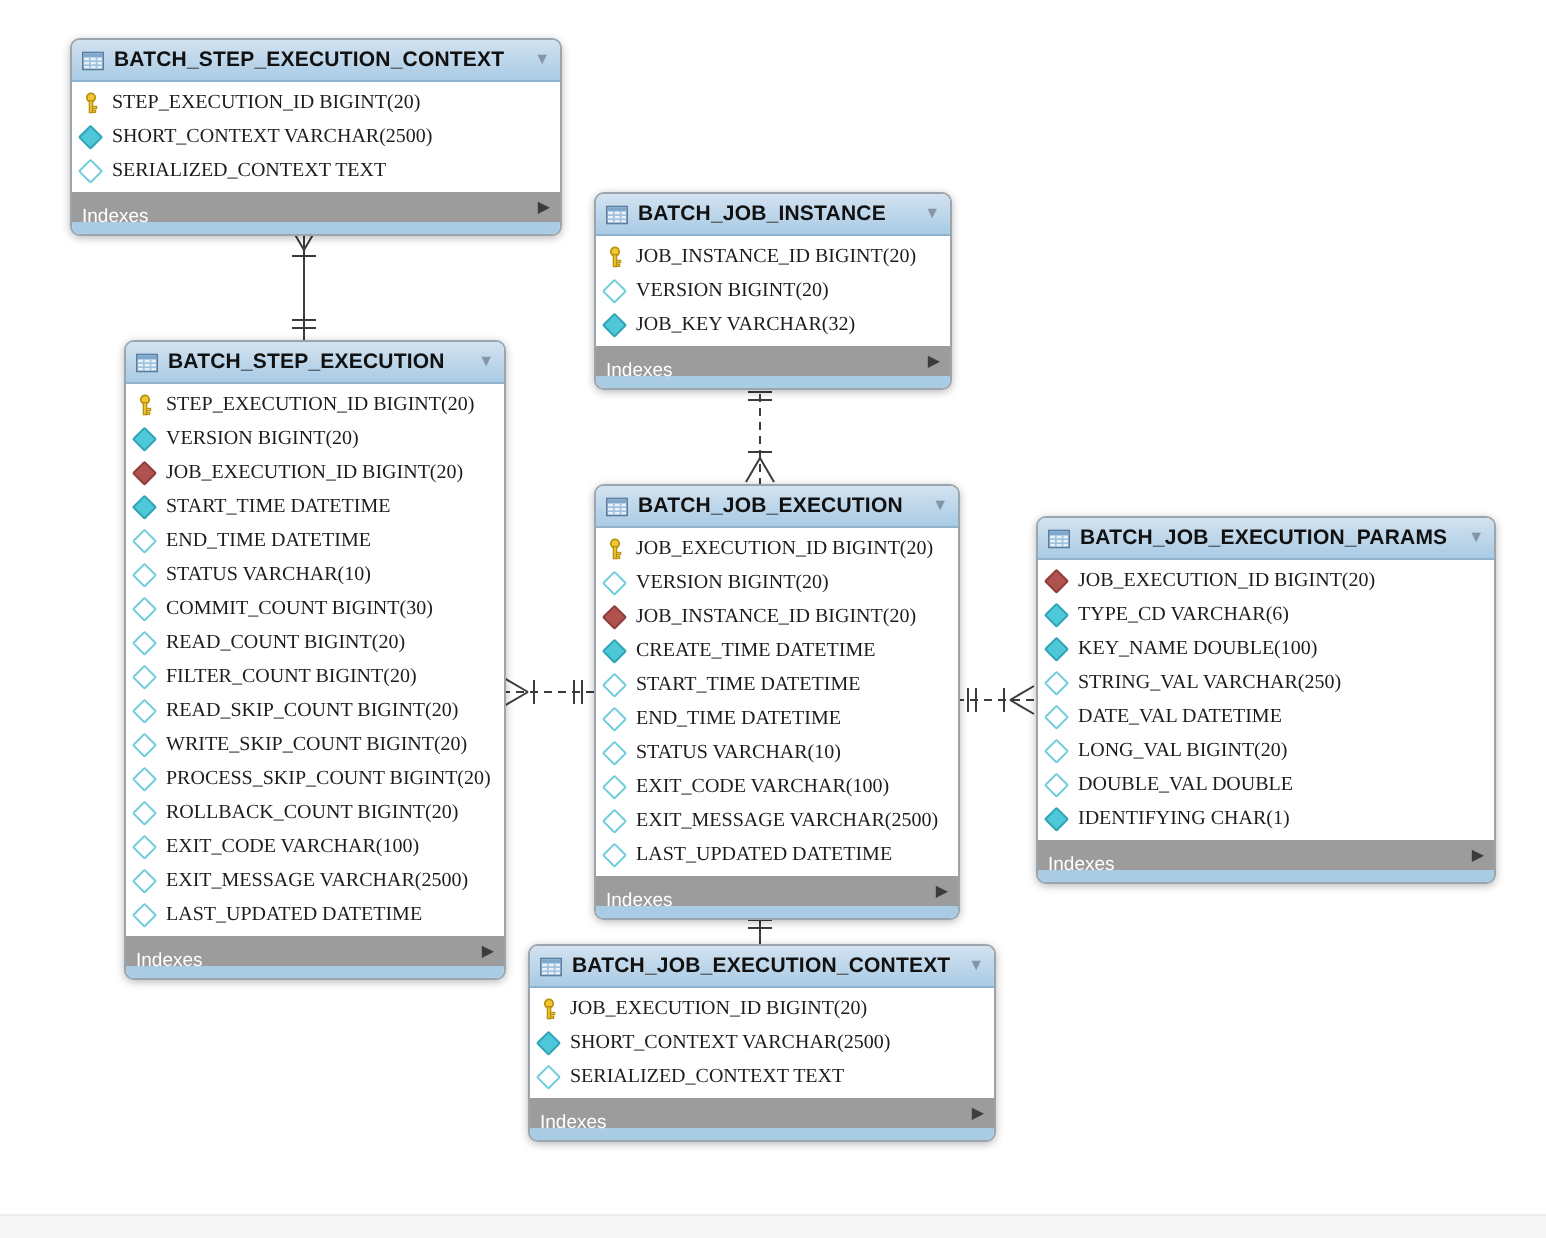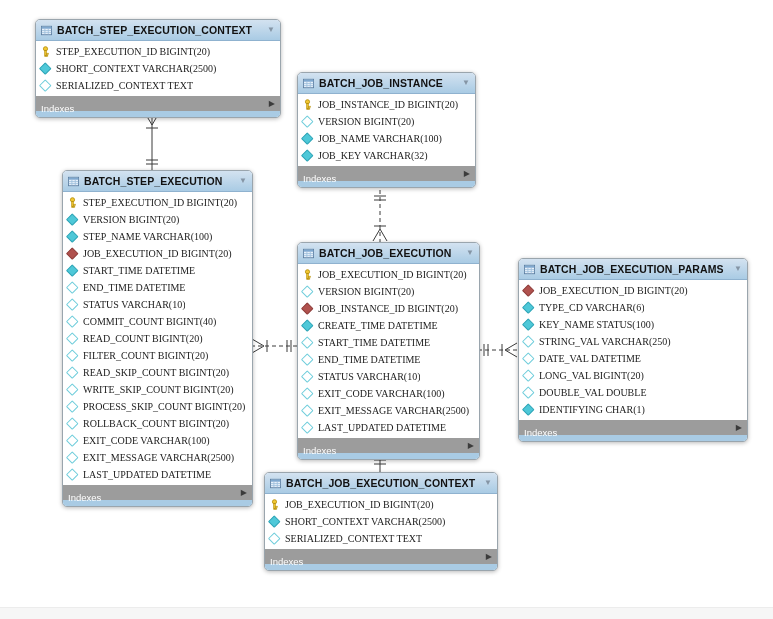--- a/index.html
+++ b/index.html
@@ -116,21 +116,21 @@
             </span>
             <span class="coltext">SERIALIZED_CONTEXT TEXT</span>
           </div>
         </div>
         <div class="ftr">
           <span class="flabel">Indexes</span>
           <span class="expand">▶</span>
         </div>
         <div class="strip"></div>
       </div>
-      <div class="er-table" style="left: 297px; top: 72px; width: 177px;">
+      <div class="er-table" style="left: 297px; top: 96px; width: 177px;">
         <div class="hdr">
           <span class="cicon">
             <svg width="13" height="11" viewBox="0 0 13 11">
      <rect x="0.5" y="0.5" width="12" height="10" fill="#e8f1fa" stroke="#5a7da0" stroke-width="1"></rect>
      <rect x="1" y="1" width="11" height="2.4" fill="#7fa8cf"></rect>
      <line x1="1" y1="5.6" x2="12" y2="5.6" stroke="#9fc0dd" stroke-width="1"></line>
      <line x1="1" y1="8" x2="12" y2="8" stroke="#9fc0dd" stroke-width="1"></line>
      <line x1="4.6" y1="3.4" x2="4.6" y2="10" stroke="#9fc0dd" stroke-width="1"></line>
      <line x1="8.6" y1="3.4" x2="8.6" y2="10" stroke="#9fc0dd" stroke-width="1"></line>
             </svg>
@@ -148,26 +148,20 @@
   <rect x="6.2" y="9.1" width="1.6" height="1.1" fill="#f2c832" stroke="#b8920f" stroke-width="0.6"></rect>
 </svg>
             </span>
             <span class="coltext">JOB_INSTANCE_ID BIGINT(20)</span>
           </div>
           <div class="row">
             <span class="cicon">
               <span class="diam hollow"></span>
             </span>
             <span class="coltext">VERSION BIGINT(20)</span>
-          </div>
-          <div class="row">
-            <span class="cicon">
-              <span class="diam filled"></span>
-            </span>
-            <span class="coltext">JOB_NAME VARCHAR(100)</span>
           </div>
           <div class="row">
             <span class="cicon">
               <span class="diam filled"></span>
             </span>
             <span class="coltext">JOB_KEY VARCHAR(32)</span>
           </div>
         </div>
         <div class="ftr">
           <span class="flabel">Indexes</span>
@@ -203,26 +197,20 @@
             <span class="coltext">STEP_EXECUTION_ID BIGINT(20)</span>
           </div>
           <div class="row">
             <span class="cicon">
               <span class="diam filled"></span>
             </span>
             <span class="coltext">VERSION BIGINT(20)</span>
           </div>
           <div class="row">
             <span class="cicon">
-              <span class="diam filled"></span>
-            </span>
-            <span class="coltext">STEP_NAME VARCHAR(100)</span>
-          </div>
-          <div class="row">
-            <span class="cicon">
               <span class="diam fk"></span>
             </span>
             <span class="coltext">JOB_EXECUTION_ID BIGINT(20)</span>
           </div>
           <div class="row">
             <span class="cicon">
               <span class="diam filled"></span>
             </span>
             <span class="coltext">START_TIME DATETIME</span>
           </div>
@@ -235,21 +223,21 @@
           <div class="row">
             <span class="cicon">
               <span class="diam hollow"></span>
             </span>
             <span class="coltext">STATUS VARCHAR(10)</span>
           </div>
           <div class="row">
             <span class="cicon">
               <span class="diam hollow"></span>
             </span>
-            <span class="coltext">COMMIT_COUNT BIGINT(40)</span>
+            <span class="coltext">COMMIT_COUNT BIGINT(30)</span>
           </div>
           <div class="row">
             <span class="cicon">
               <span class="diam hollow"></span>
             </span>
             <span class="coltext">READ_COUNT BIGINT(20)</span>
           </div>
           <div class="row">
             <span class="cicon">
               <span class="diam hollow"></span>
@@ -418,21 +406,21 @@
           <div class="row">
             <span class="cicon">
               <span class="diam filled"></span>
             </span>
             <span class="coltext">TYPE_CD VARCHAR(6)</span>
           </div>
           <div class="row">
             <span class="cicon">
               <span class="diam filled"></span>
             </span>
-            <span class="coltext">KEY_NAME STATUS(100)</span>
+            <span class="coltext">KEY_NAME DOUBLE(100)</span>
           </div>
           <div class="row">
             <span class="cicon">
               <span class="diam hollow"></span>
             </span>
             <span class="coltext">STRING_VAL VARCHAR(250)</span>
           </div>
           <div class="row">
             <span class="cicon">
               <span class="diam hollow"></span>

